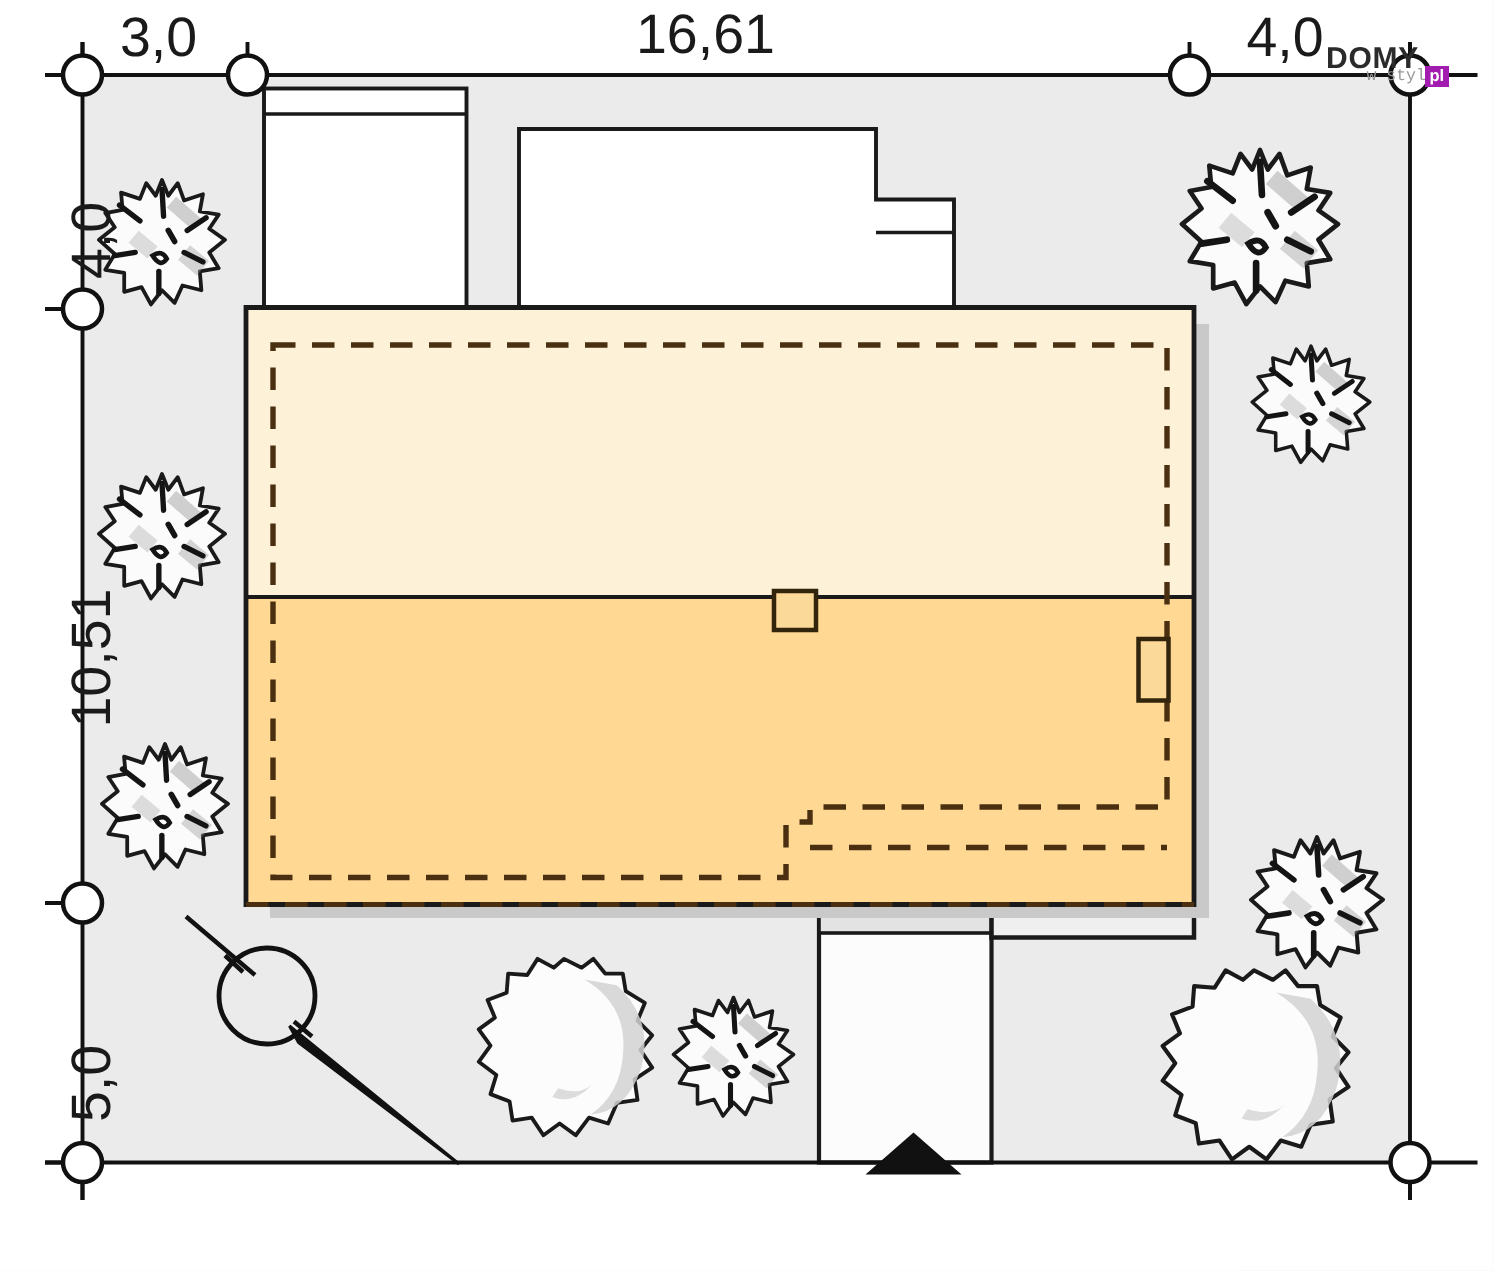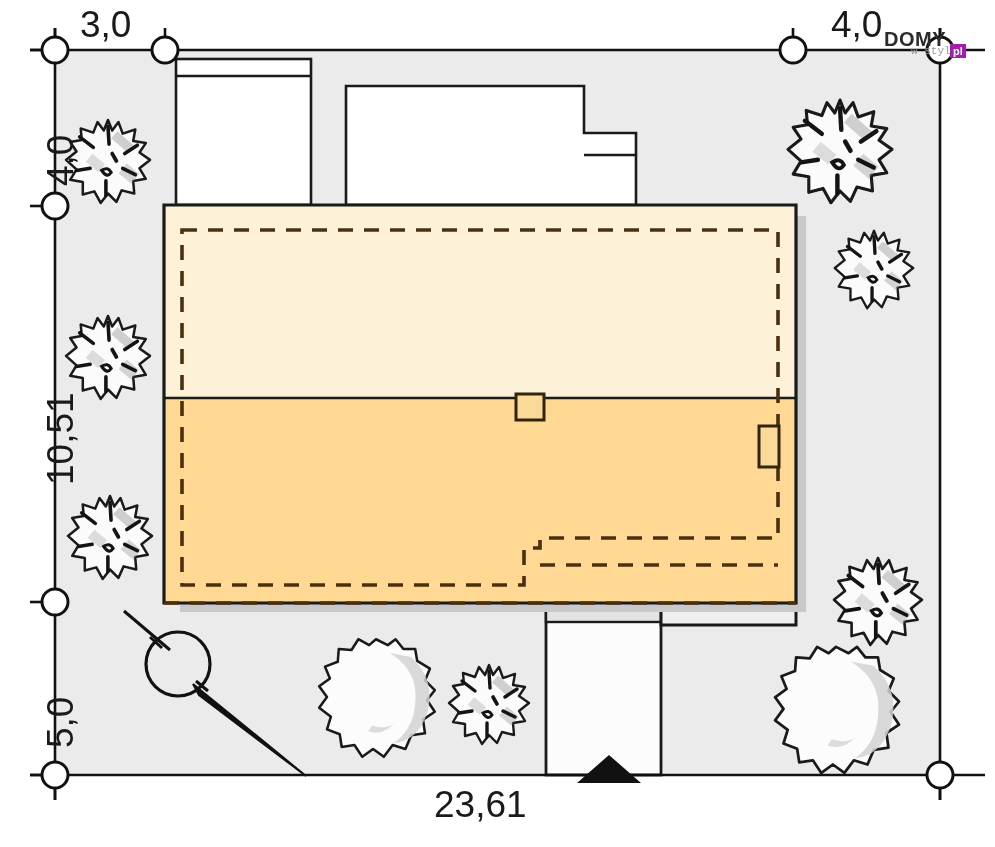--- a/index.html
+++ b/index.html
@@ -150,32 +150,32 @@
         <circle cx="55" cy="206" r="13"></circle>
         <circle cx="55" cy="602" r="13"></circle>
         <circle cx="55" cy="775" r="13"></circle>
         <circle cx="940" cy="775" r="13"></circle>
       </g>
     </g>
   </svg>
 
   <div class="dimtext" style="left:80px;top:4px;">3,0</div>
 
+  <div class="dimtext" style="left:424px;top:2px;">16,61</div>
 
   <div class="dimtext" style="left:831px;top:4px;">4,0</div>
 
   <div class="dimtext rot" style="left:40px;top:186px;transform:rotate(-90deg);">4,0</div>
 
   <div class="dimtext rot" style="left:40px;top:485px;transform:rotate(-90deg);">10,51</div>
 
   <div class="dimtext rot" style="left:40px;top:748px;transform:rotate(-90deg);">5,0</div>
 
   <div class="dimtext rot" style="left:988px;top:548px;transform:rotate(-90deg);">19,51</div>
 
-  <div class="dimtext" style="left:434px;top:784px;">23,61</div>
 
   <div id="logo">
     <span class="domy">DOMY</span>
     <span class="wstylu">w stylu</span>
     <span class="pl">pl</span>
   </div>
 
 </div>
 
 </body></html>

